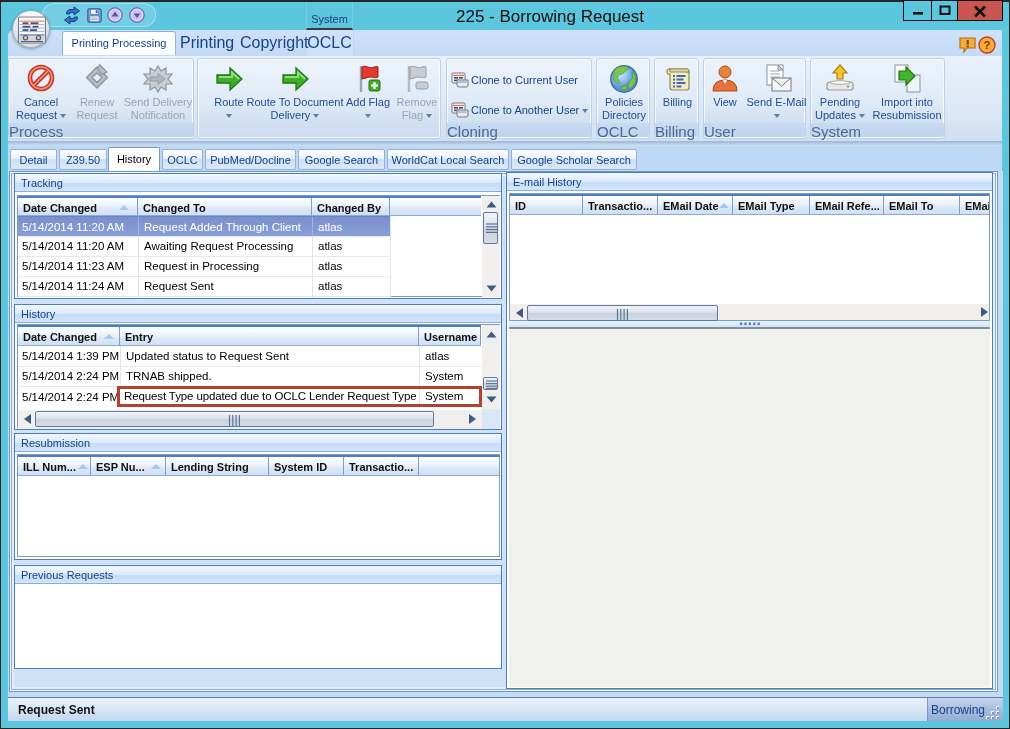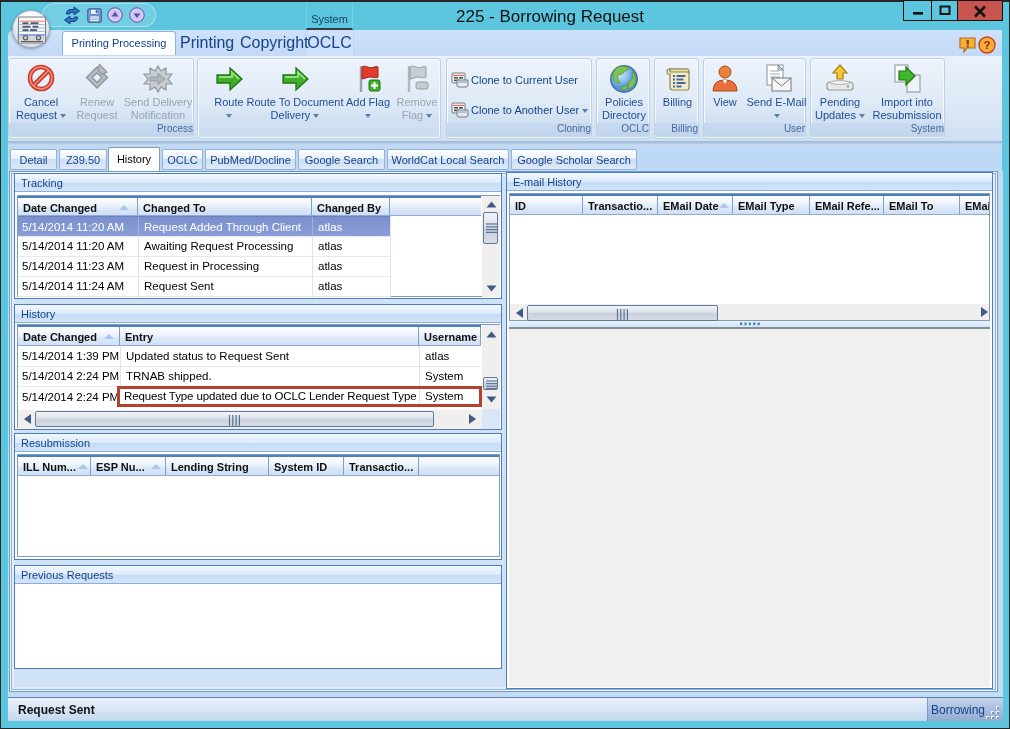--- a/index.html
+++ b/index.html
@@ -20,21 +20,21 @@
 #ctxbody { position:absolute; left:297px; top:0px; width:49px; height:26px; background:#cfe0fc; border-left:1px solid #c3d4ee; border-right:1px solid #c3d4ee; }
 .rtab { position:absolute; top:3px; height:22px; font-size:16px; color:#15428b; text-align:center; line-height:20px; }
 #rtab-active { position:absolute; left:54px; top:1px; width:114px; height:24px; background:#fdfeff; border:1px solid #8db2e3; border-bottom:none; border-radius:3px 3px 0 0; color:#15428b; font-size:11px; text-align:center; line-height:23px; }
 
 #orb { position:absolute; left:12px; top:10px; width:38px; height:38px; border-radius:50%; background:radial-gradient(circle at 50% 30%, #ffffff 0%, #f4f6f8 40%, #d8dde2 70%, #eef1f4 100%); border:1px solid #9aa7b8; box-shadow:0 1px 3px rgba(0,0,0,0.35); z-index:40; }
 
 
 #ribbon { position:absolute; left:8px; top:56px; width:994px; height:85px; background:linear-gradient(#e9f1fb, #dce8f6 60%, #d0e0f2); }
 #ribbonedge { position:absolute; left:8px; top:141px; width:994px; height:5px; background:linear-gradient(#9cb6d8, #cfe0f2); }
 .rgroup { position:absolute; top:2px; bottom:2px; border-radius:3px; border:1px solid #bcd0e8; background:linear-gradient(#edf3fb, #dfeaf7 55%, #d3e2f2 75%, #cadcef); box-shadow:0 0 0 1px #f6fafd inset; }
-.rgroup .glabel { position:absolute; left:0; right:0; bottom:1px; height:14px; font-size:10px; color:#46699c; text-align:right; background:linear-gradient(#c8daf0,#c0d4ec); border-radius:0 0 3px 3px; }
+.rgroup .glabel { position:absolute; left:0; right:0; bottom:1px; height:14px; font-size:15px; color:#46699c; text-align:left; background:linear-gradient(#c8daf0,#c0d4ec); border-radius:0 0 3px 3px; }
 .bigbtn { position:absolute; top:2px; width:60px; height:76px; text-align:center; font-size:11px; color:#204f96; }
 .bigbtn .ic { margin:2px auto 1px; width:32px; height:32px; }
 .bigbtn .t { line-height:13px; white-space:nowrap; }
 .bigbtn.dis { color:#97a4b5; }
 .arrow-dn { display:inline-block; width:0; height:0; border-left:3px solid transparent; border-right:3px solid transparent; border-top:4px solid #5f7da8; vertical-align:middle; }
 
 #tabstrip { position:absolute; left:8px; top:146px; width:994px; height:25px; background:#bed9f5; }
 .stab { position:absolute; top:3px; height:21px; background:linear-gradient(#fdfeff,#e8f1fb 45%,#cfe0f4 50%,#dbe8f7); border:1px solid #96b1d4; border-radius:2px; font-size:11px; color:#15428b; text-align:center; }
 .stab span { display:inline-block; margin-top:4px; }
 #stab-active { position:absolute; left:100px; top:1px; width:52px; height:24px; background:#ffffff; border:1px solid #7f9db9; border-bottom:none; border-radius:2px 2px 0 0; font-size:11px; color:#000; text-align:center; z-index:5; }

